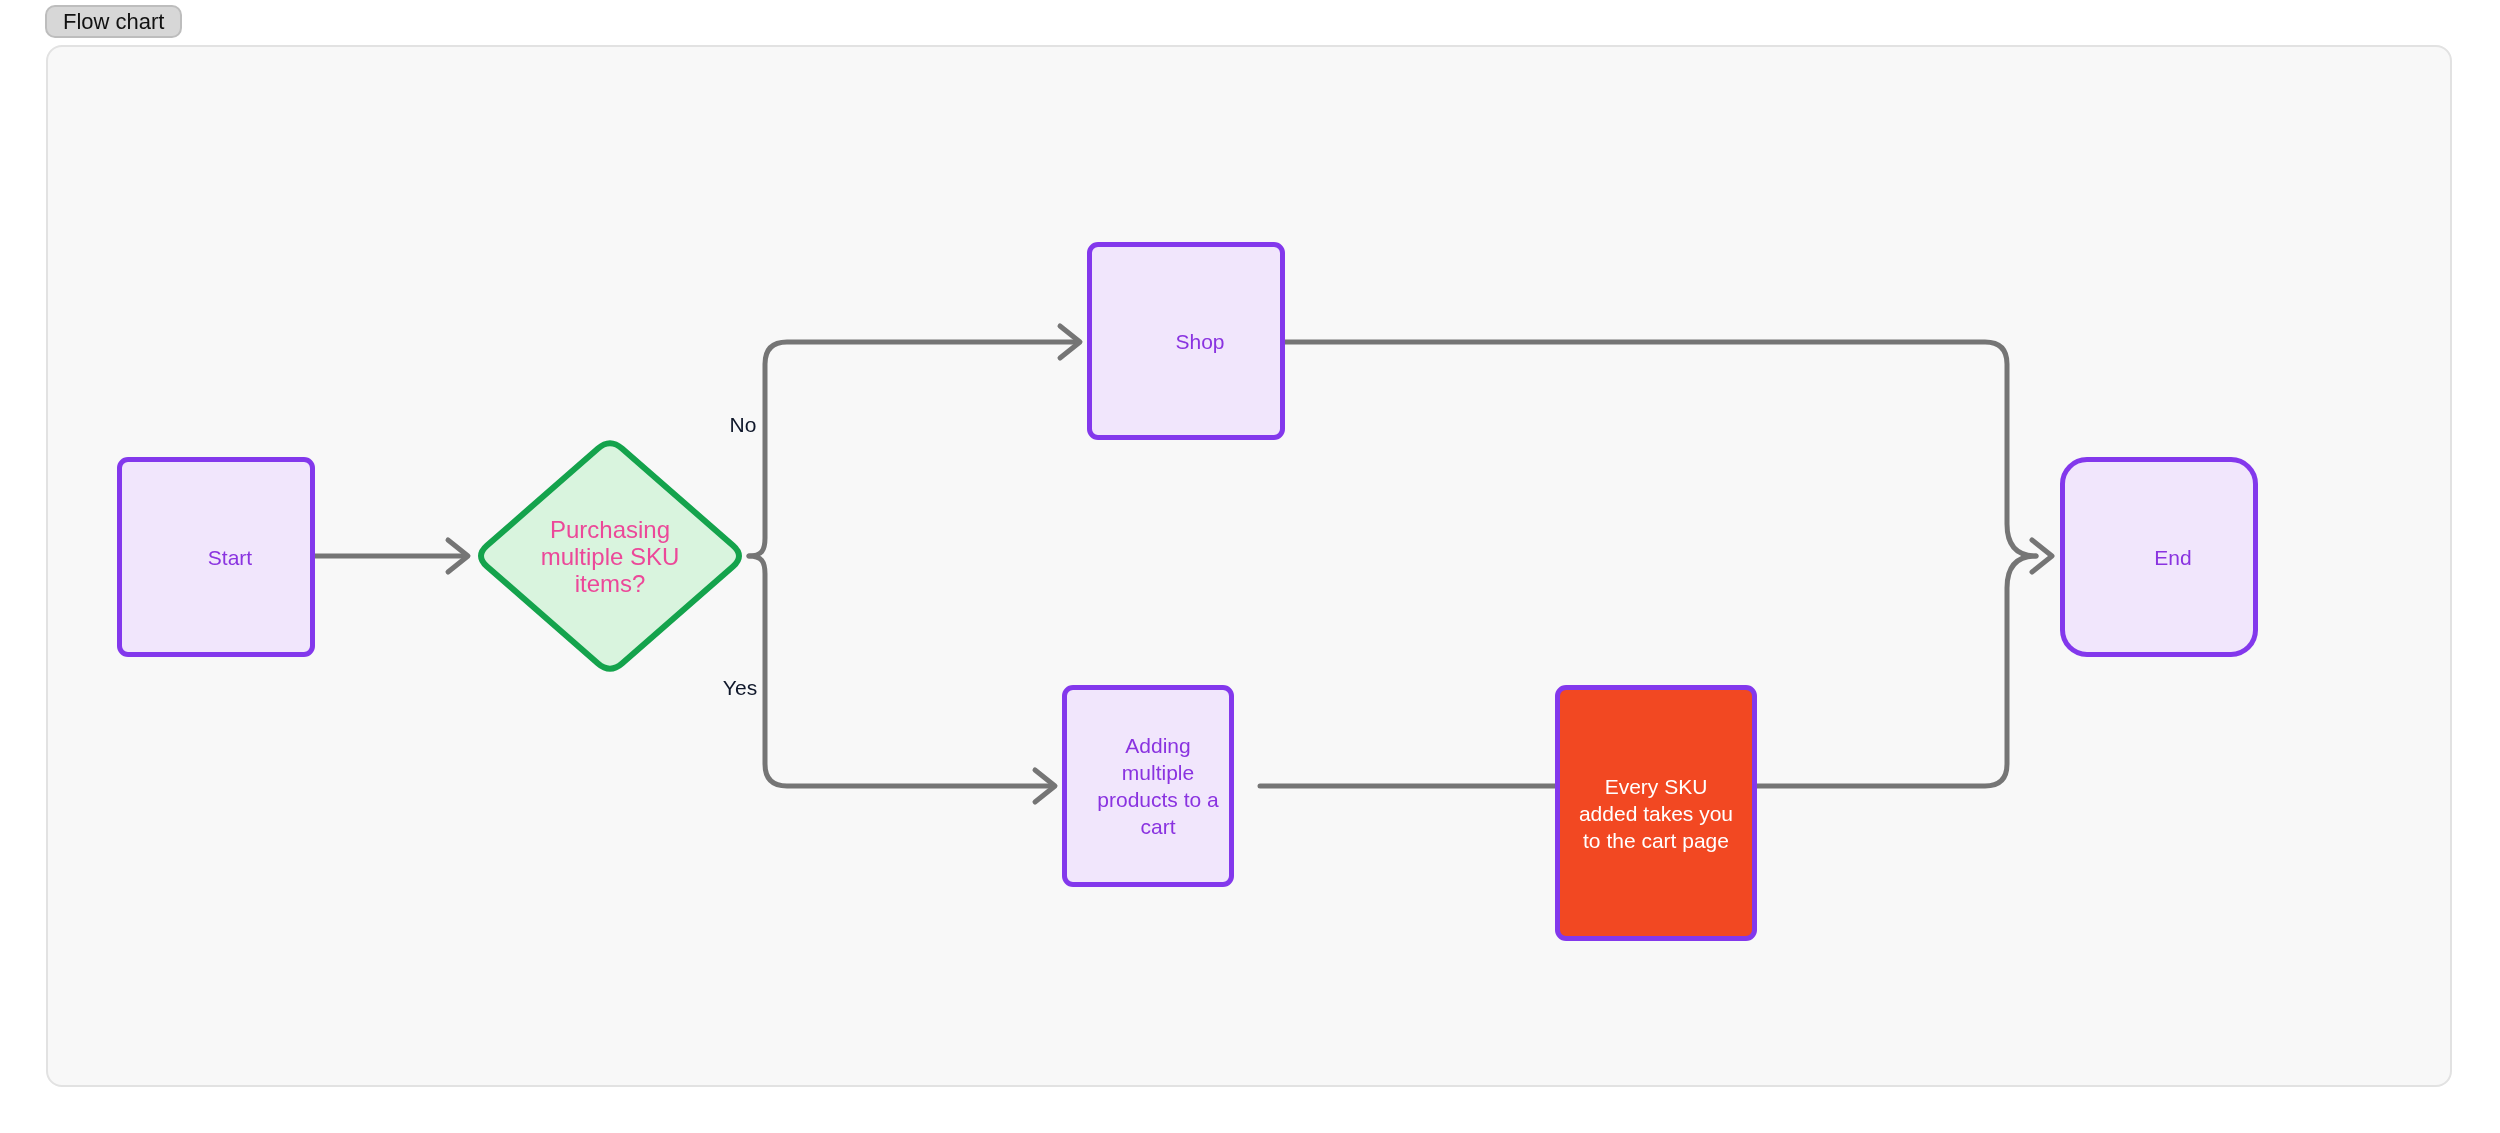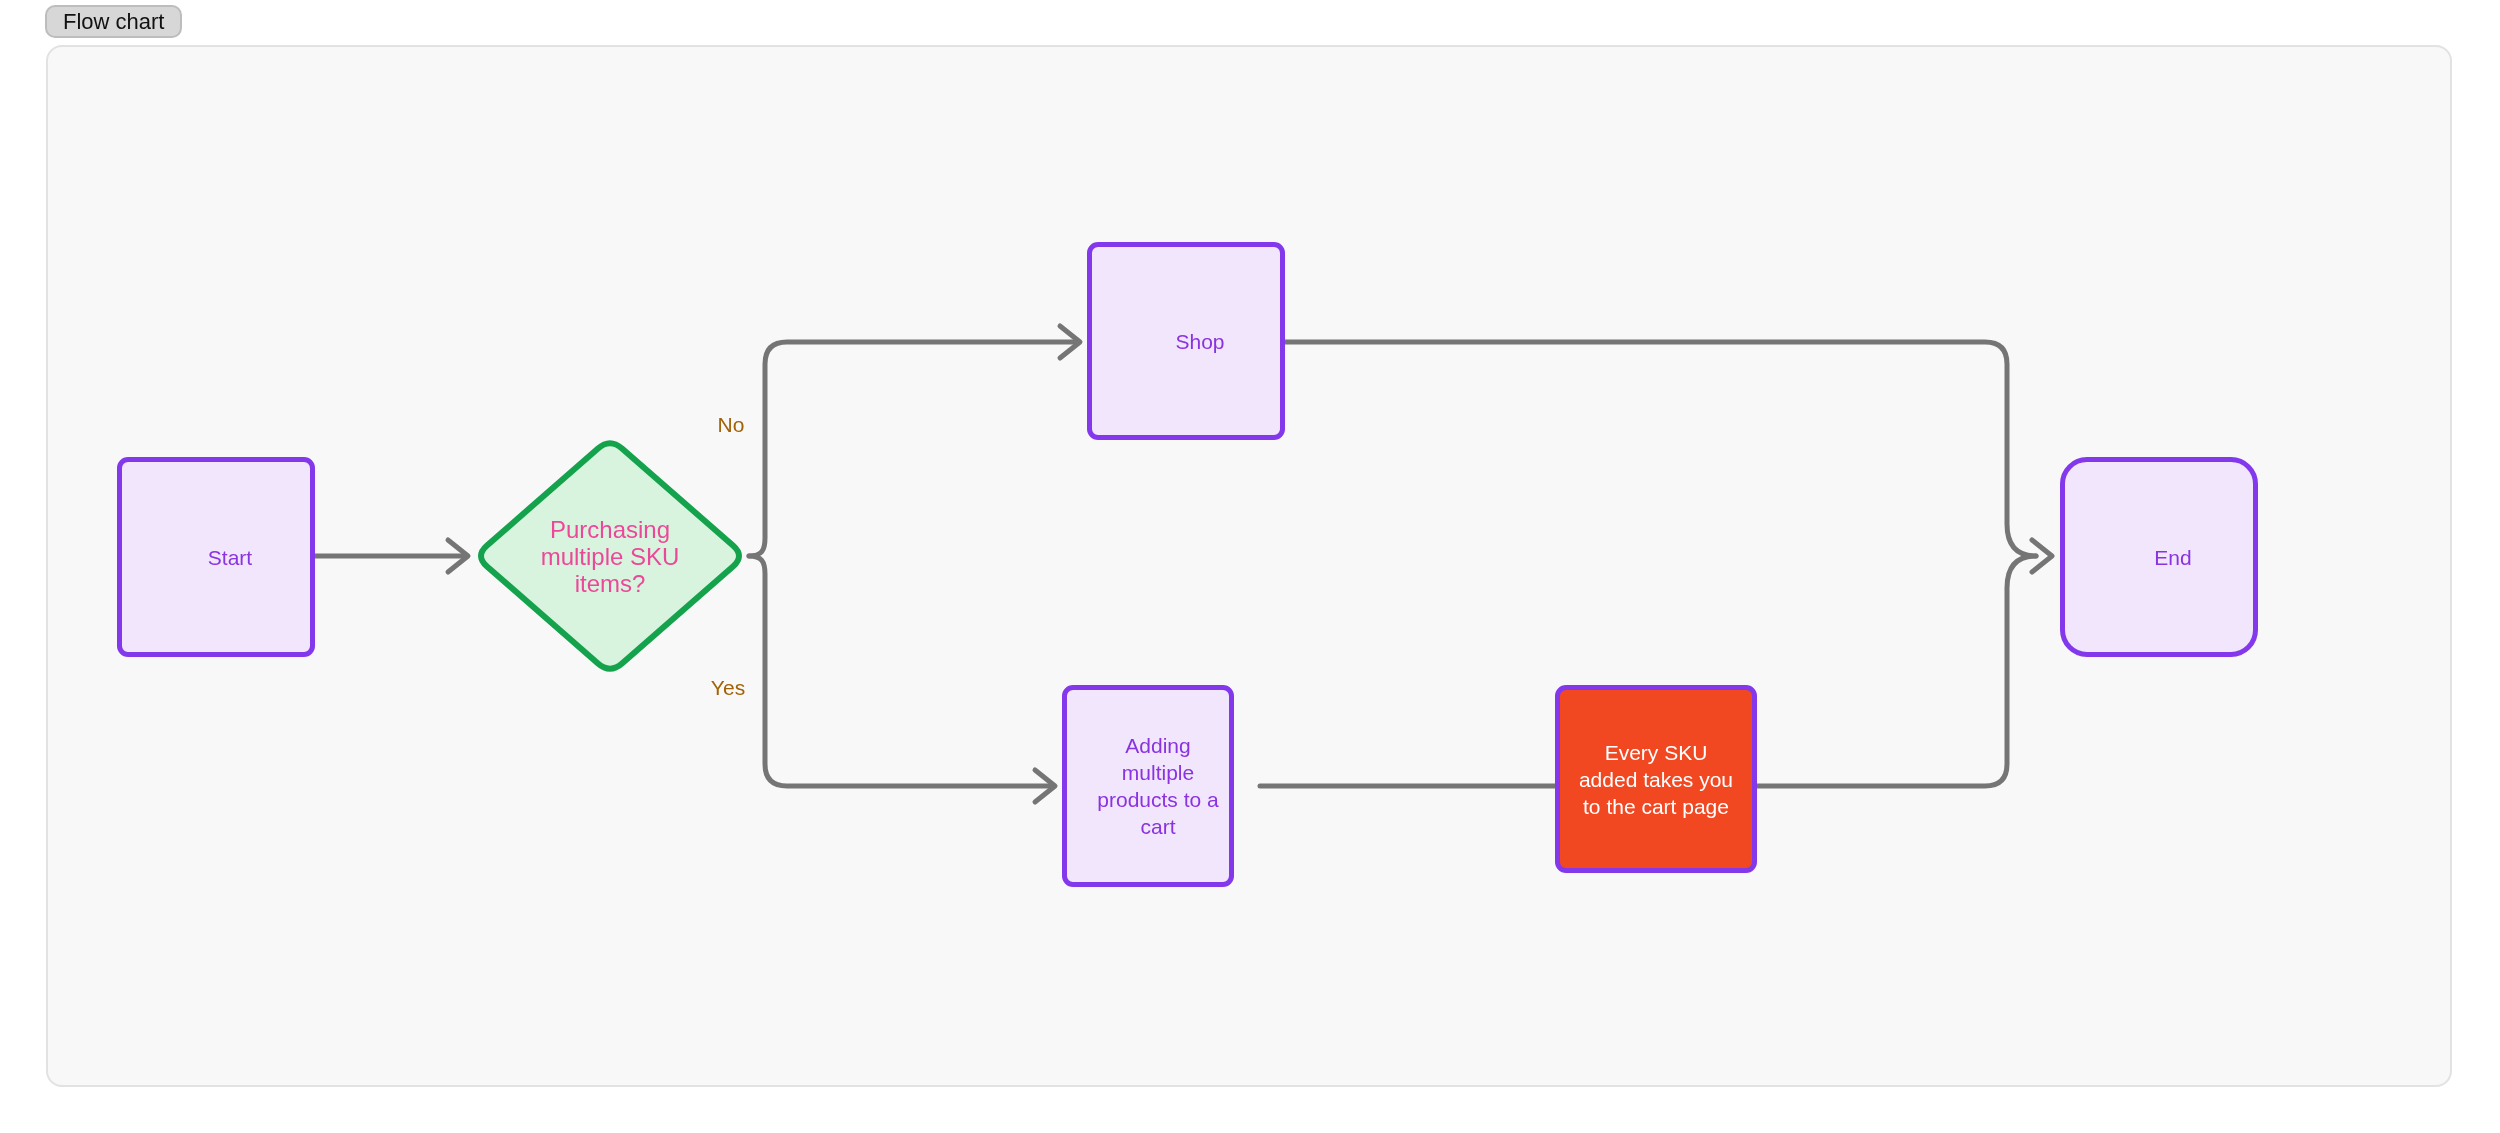--- a/index.html
+++ b/index.html
@@ -35,31 +35,31 @@
   }
   .node.purple {
     background: #f1e6fc; border: 5px solid #8338ec; color: #8a33e0; padding-left: 28px;
   }
   .node.red {
     background: #f24822; border: 5px solid #8338ec; color: #ffffff;
   }
   .node-start { left: 117px; top: 457px; width: 198px; height: 200px; }
   .node-shop  { left: 1087px; top: 242px; width: 198px; height: 198px; }
   .node-adding{ left: 1062px; top: 685px; width: 172px; height: 202px; padding: 0 8px; }
-  .node-sku   { left: 1555px; top: 685px; width: 202px; height: 188px; padding: 0 14px; }
+  .node-sku   { left: 1555px; top: 685px; width: 202px; height: 256px; padding: 0 14px; }
   .node-end   { left: 2060px; top: 457px; width: 198px; height: 200px; border-radius: 27px; }
   .diamond-label {
     position: absolute; left: 535px; top: 510px; width: 150px; height: 92px;
     display: flex; align-items: center; justify-content: center;
     text-align: center; color: #ec4899;
     font-size: 24px; line-height: 27px;
   }
   .edge-label {
     position: absolute; transform: translate(-50%, -50%);
-    font-size: 21px; color: #a16207; white-space: nowrap;
+    font-size: 21px; color: #0f172a; white-space: nowrap; margin-left: 12px;
   }
   .edge-label.no  { left: 731px; top: 425px; }
   .edge-label.yes { left: 728px; top: 688px; }
 </style>
 </head>
 <body>
 
 <div class="badge">
   <span>Flow chart</span>
 </div>

